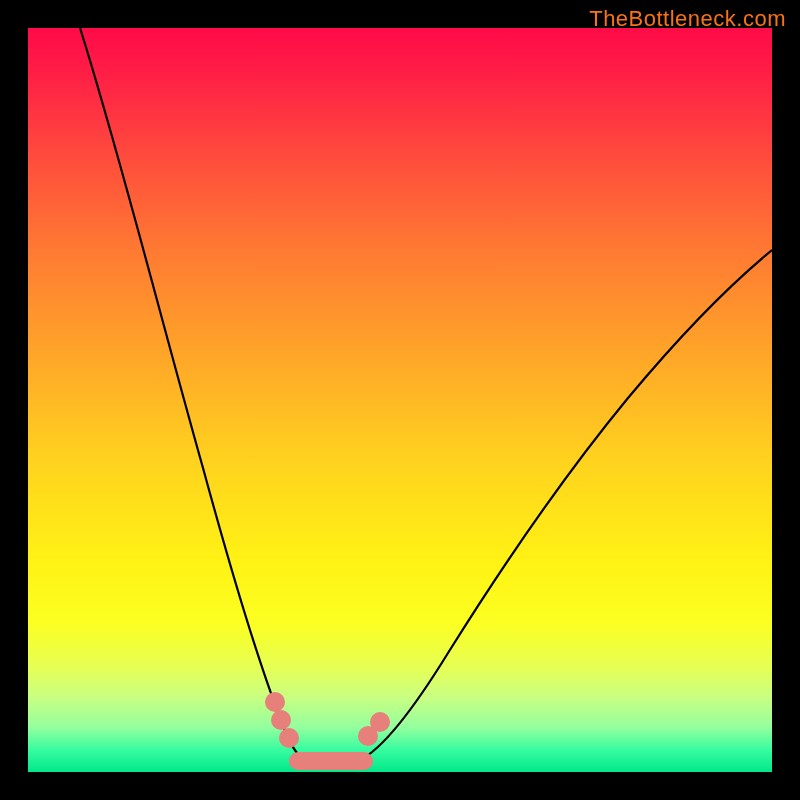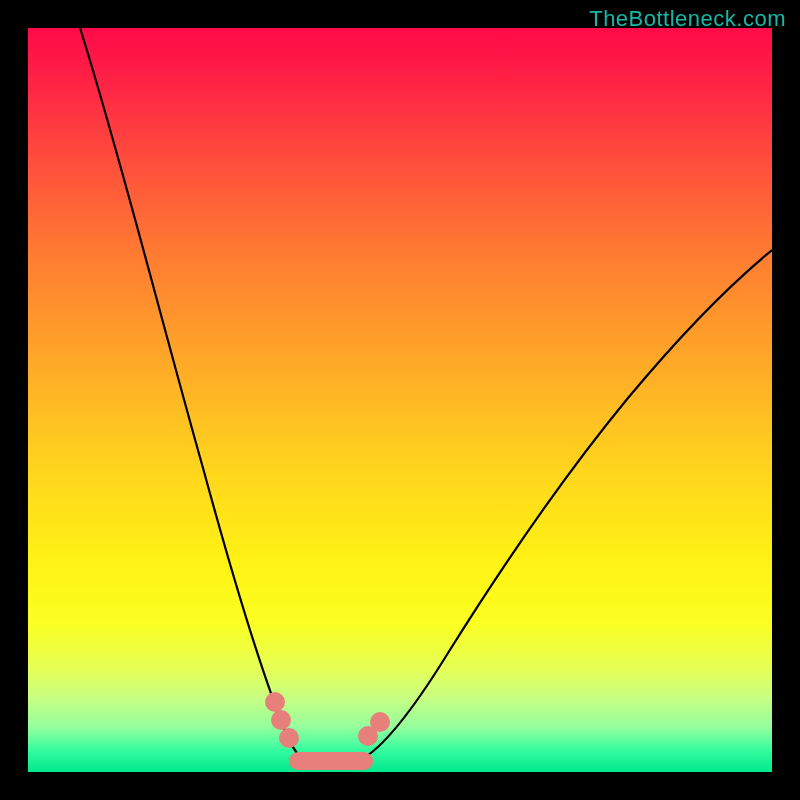--- a/index.html
+++ b/index.html
@@ -30,21 +30,21 @@
       #c8ff82 90%,
       #94ff9e 94%,
       #38fca0 97%,
       #00e88a 100%
     );
   }
   .watermark {
     position: absolute;
     top: 6px;
     right: 14px;
-    color: #14b8a6;
+    color: #f97316;
     font-size: 22px;
     font-weight: 500;
     letter-spacing: 0.5px;
     user-select: none;
   }
   svg.curves {
     position: absolute;
     left: 0;
     top: 0;
     width: 744px;

